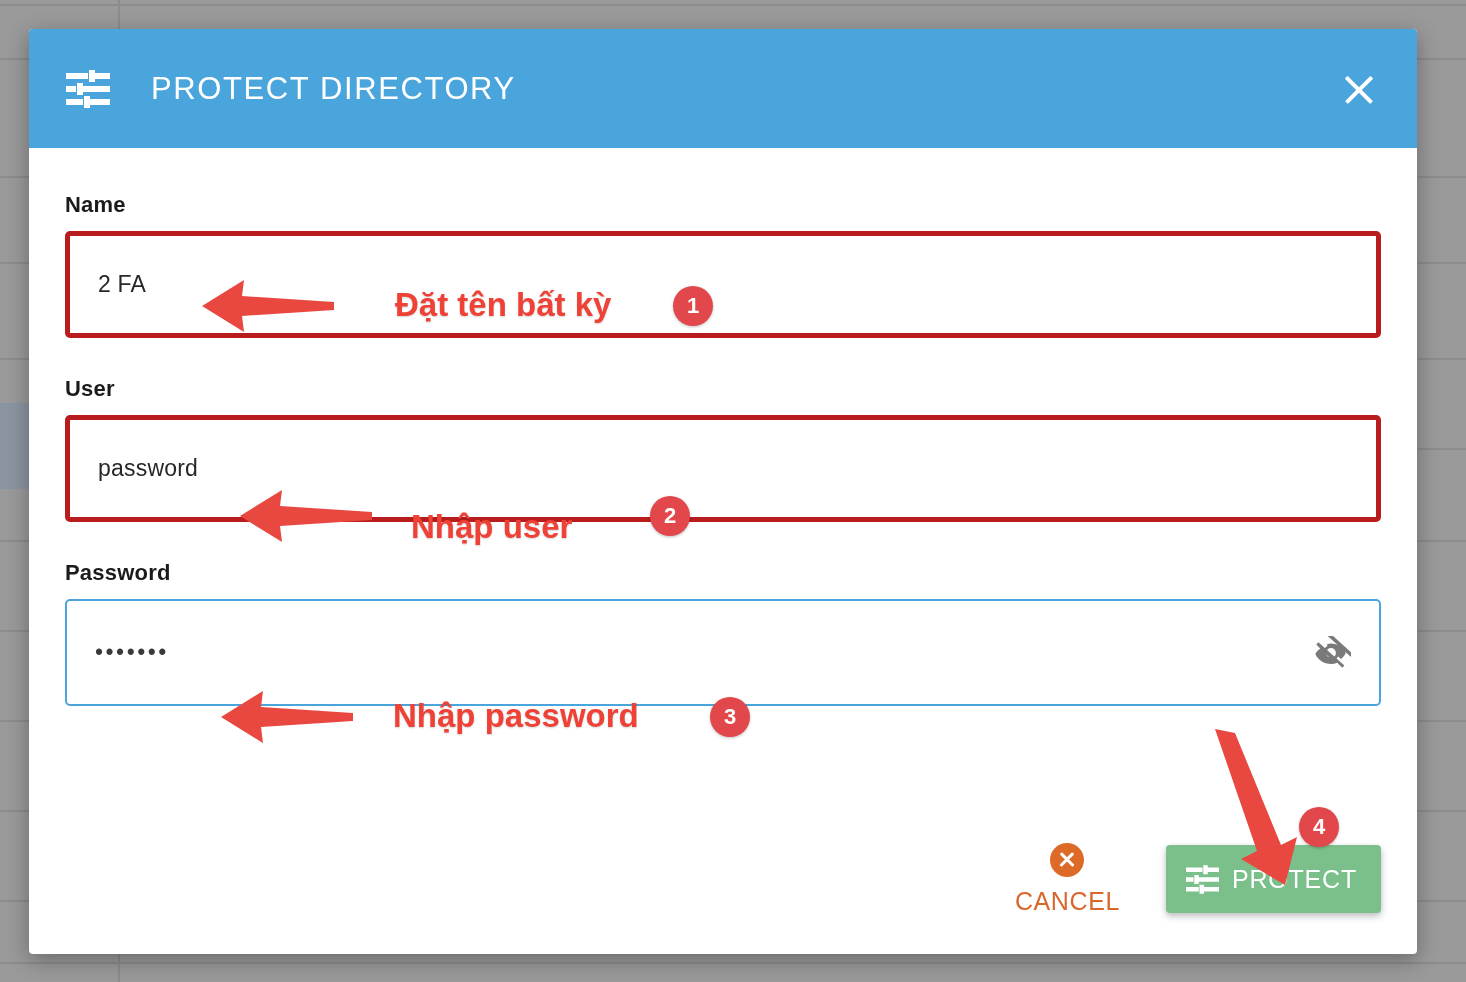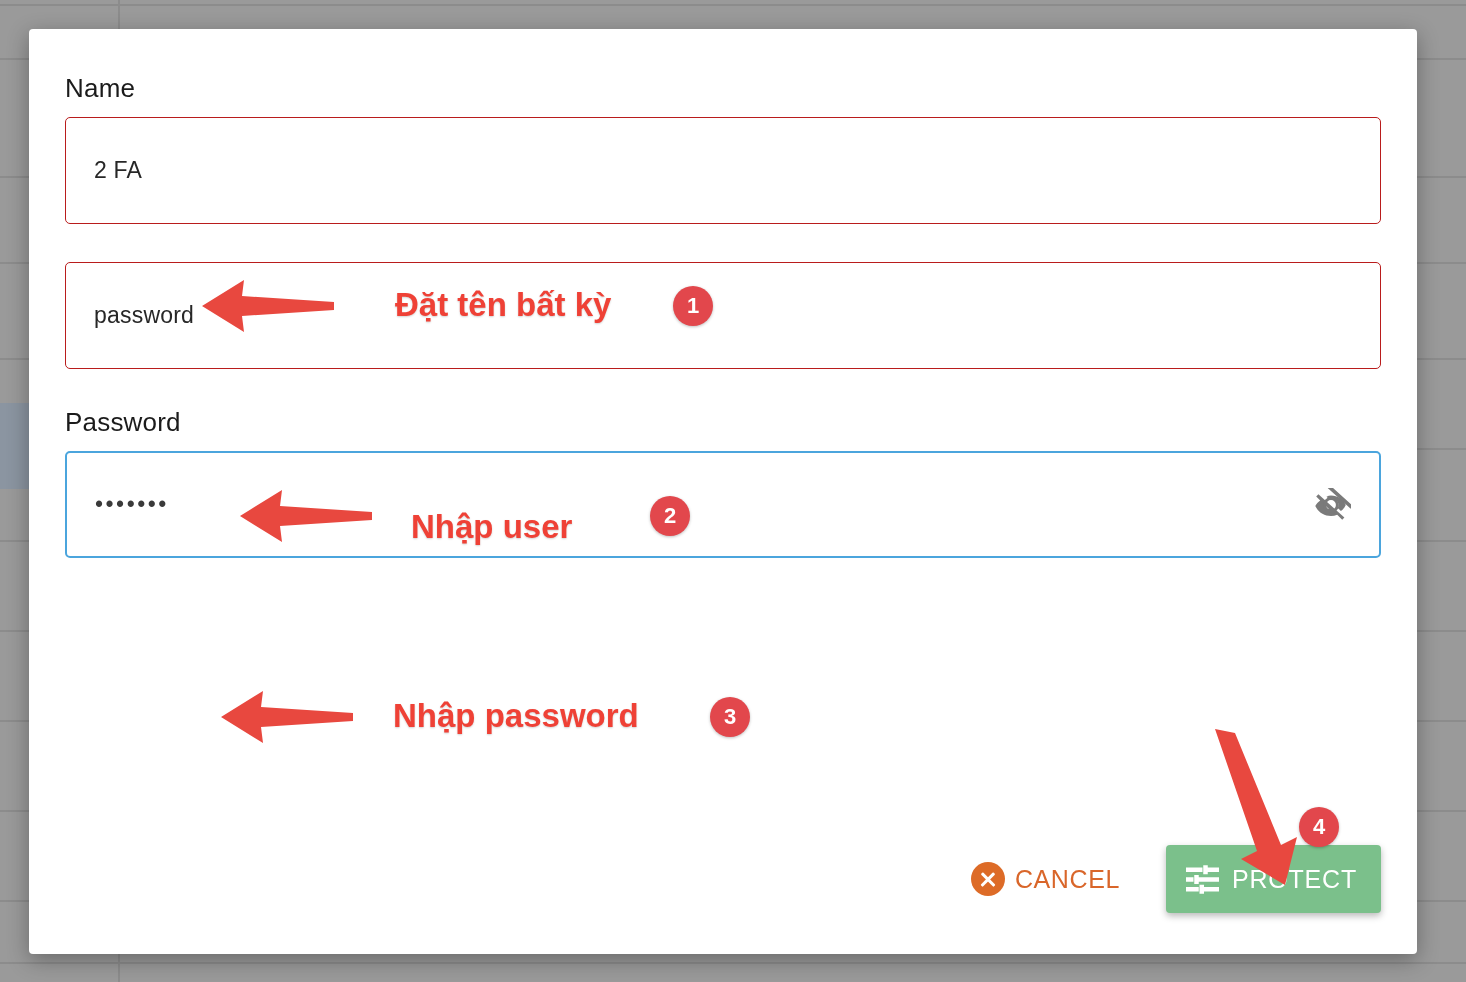--- a/index.html
+++ b/index.html
@@ -92,29 +92,29 @@
   
   .tune-icon { display: block; }
 
   
   #dialog-body {
     padding: 44px 36px 0 36px;
     position: relative;
   }
 
   .field-label {
-    font-size: 26px;
-    font-weight: normal;
+    font-size: 22px;
+    font-weight: bold;
     color: #1b1b1b;
     margin-bottom: 13px;
     letter-spacing: 0.2px;
   }
   .field-box {
     height: 107px;
-    border: 1px solid #b91c1c;
+    border: 5px solid #b91c1c;
     border-radius: 5px;
     display: flex;
     align-items: center;
     padding: 0 28px;
     background: #fff;
   }
   .field-box.focused {
     border: 2px solid #4ba5dd;
   }
   .field-value {
@@ -154,20 +154,21 @@
     gap: 10px;
     color: #d9662a;
     font-size: 25px;
     font-weight: 500;
     letter-spacing: 0.6px;
     cursor: pointer;
     padding: 10px 12px;
     background: none;
     border: none;
     font-family: inherit;
+    flex-direction: column;
   }
   #cancel-icon {
     width: 34px; height: 34px;
     border-radius: 50%;
     background: #dd6b27;
     position: relative;
     flex: 0 0 auto;
   }
   #cancel-icon::before, #cancel-icon::after {
     content: "";
@@ -244,31 +245,49 @@
   <div class="bg-row-line" style="top:720px"></div>
   <div class="bg-row-line" style="top:810px"></div>
   <div class="bg-row-line" style="top:900px"></div>
   <div class="bg-row-line" style="top:962px"></div>
   <div class="bg-col-line" style="left:118px"></div>
   <div id="bg-selected-row"></div>
 </div>
 
 <div id="dialog">
 
+  <div id="dialog-header">
+    <span>
+      <svg class="tune-icon" width="44" height="38" viewBox="0 0 44 38" aria-hidden="true">
+        <rect x="0" y="3" width="22" height="6" fill="#ffffff"></rect>
+        <rect x="27" y="3" width="17" height="6" fill="#ffffff"></rect>
+        <rect x="23" y="0" width="6" height="12" fill="#ffffff"></rect>
+        <rect x="0" y="16" width="10" height="6" fill="#ffffff"></rect>
+        <rect x="15" y="16" width="29" height="6" fill="#ffffff"></rect>
+        <rect x="11" y="13" width="6" height="12" fill="#ffffff"></rect>
+        <rect x="0" y="29" width="17" height="6" fill="#ffffff"></rect>
+        <rect x="22" y="29" width="22" height="6" fill="#ffffff"></rect>
+        <rect x="18" y="26" width="6" height="12" fill="#ffffff"></rect>
+      </svg>
+    </span>
+    <span class="title">PROTECT DIRECTORY</span>
+    <span id="header-close"></span>
+  </div>
 
   <div id="dialog-body">
 
     <div class="field-group">
       <div class="field-label">Name</div>
       <div class="field-box">
         <span class="field-value">2 FA</span>
       </div>
     </div>
 
     <div class="field-group">
+      <div class="field-label">User</div>
       <div class="field-box">
         <span class="field-value">password</span>
       </div>
     </div>
 
     <div class="field-group last">
       <div class="field-label">Password</div>
       <div class="field-box focused">
         <span class="field-value pw">•••••••</span>
         <span id="eye-off-icon">

